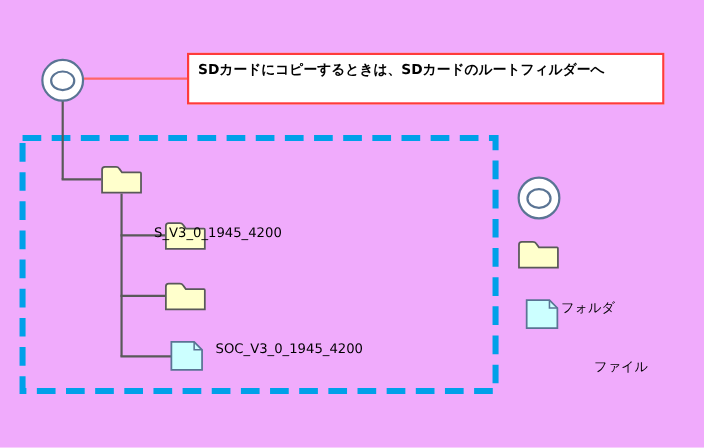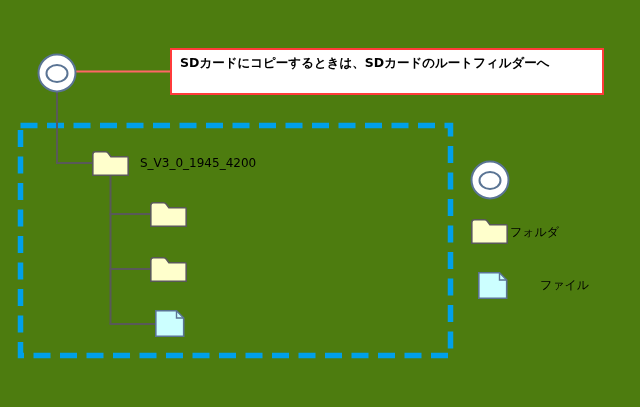--- a/index.html
+++ b/index.html
@@ -1,29 +1,30 @@
 <!DOCTYPE html>
 <html><head>
 <meta charset="utf-8">
 <style>
   html,body{margin:0;padding:0;background:#ffffff;}
   #canvas{
     position:relative;
     width:640px;height:407px;
-    background:#4d7c0f;
+    background:#f0abfc;
     font-family:"DejaVu Sans","Liberation Sans",sans-serif;
     overflow:hidden;
   }
   #diagram-svg{position:absolute;left:0;top:0;width:640px;height:407px;}
   .label{
     position:absolute;
     font-size:12px;
     line-height:14px;
     color:#000000;
     white-space:nowrap;
+    margin-top:48px;
   }
   #callout{
     position:absolute;
     left:170px;top:48px;
     width:434px;height:47px;
     box-sizing:border-box;
     border:2px solid #ff3b3b;
     background:#ffffff;
     padding:3px 0 0 8px;
   }
@@ -86,17 +87,18 @@
       <path d="M0.8,0.8 L21.5,0.8 L28.7,8 L28.7,26.2 L0.8,26.2 Z" fill="#CCFFFF" stroke="#5A7494" stroke-width="1.6"></path>
       <path d="M21.5,0.8 L21.5,8 L28.7,8" fill="none" stroke="#5A7494" stroke-width="1.4"></path>
     </g>
   </svg>
 
   <div id="callout">
     <div class="callout-line">SDカードにコピーするときは、SDカードのルートフィルダーへ</div>
   </div>
 
   <div class="label" style="left:140px;top:156px;">S_V3_0_1945_4200</div>
+  <div class="label" style="left:196px;top:262px;">SOC_V3_0_1945_4200</div>
 
   <div class="label" style="left:510px;top:225px;">フォルダ</div>
   <div class="label" style="left:540px;top:278px;">ファイル</div>
 
 </div>
 
 </body></html>

